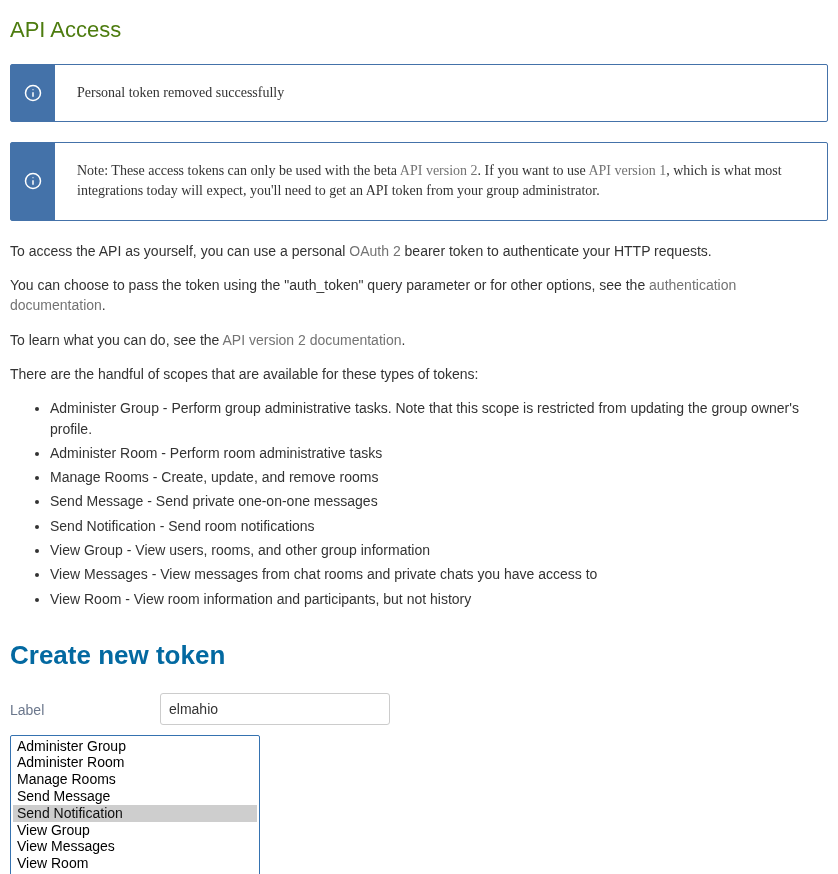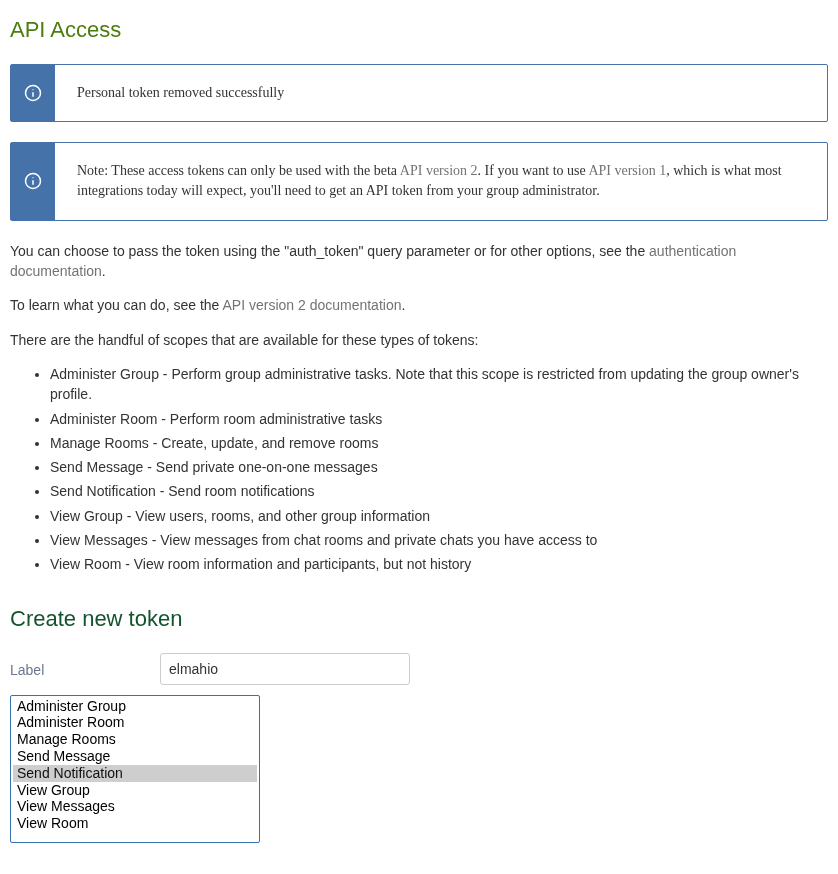--- a/index.html
+++ b/index.html
@@ -16,24 +16,24 @@
     width: 838px;
     padding: 10px 10px 20px 10px;
   }
   h2.page-title {
     font-size: 22px;
     font-weight: 400;
     margin: 4px 0 18px 0;
     color: #4d7c0f;
   }
   h2.section-title {
-    font-size: 22px;
-    font-weight: 400;
+    font-size: 26px;
+    font-weight: 700;
     margin: 28px 0 18px 0;
-    color: #14532d;
+    color: #0369a1;
   }
 
   .info-box {
     display: flex;
     border: 1px solid #4472a9;
     border-radius: 2px;
     margin-bottom: 20px;
     background: #fff;
   }
   .info-icon-col {
@@ -82,21 +82,21 @@
   .form-label-col {
     width: 150px;
     text-align: left;
     padding-right: 12px;
     padding-top: 7px;
     color: #6b778c;
     font-size: 14px;
   }
   .form-input-col { }
   input.text-input {
-    width: 250px;
+    width: 230px;
     height: 32px;
     padding: 4px 8px;
     border: 1px solid #ccc;
     border-radius: 3px;
     font-size: 14px;
     color: #333;
   }
 
   select.scope-select {
     width: 250px;
@@ -137,20 +137,23 @@
         <circle cx="12" cy="12" r="10"></circle>
         <line x1="12" y1="11" x2="12" y2="17"></line>
         <circle cx="12" cy="7.5" r="0.8" fill="currentColor" stroke="none"></circle>
       </svg>
     </div>
     <div class="info-body">
       <span>Note: These access tokens can only be used with the beta </span><a href="#" class="link">API version 2</a><span>. If you want to use </span><a href="#" class="link">API version 1</a><span>, which is what most integrations today will expect, you'll need to get an API token from your group administrator.</span>
     </div>
   </div>
 
+  <p class="body-text">
+    <span>To access the API as yourself, you can use a personal </span><a href="#" class="link">OAuth 2</a><span> bearer token to authenticate your HTTP requests.</span>
+  </p>
 
   <p class="body-text">
     <span>You can choose to pass the token using the "auth_token" query parameter or for other options, see the </span><a href="#" class="link">authentication documentation</a><span>.</span>
   </p>
 
   <p class="body-text">
     <span>To learn what you can do, see the </span><a href="#" class="link">API version 2 documentation</a><span>.</span>
   </p>
 
   <p class="body-text">There are the handful of scopes that are available for these types of tokens:</p>

